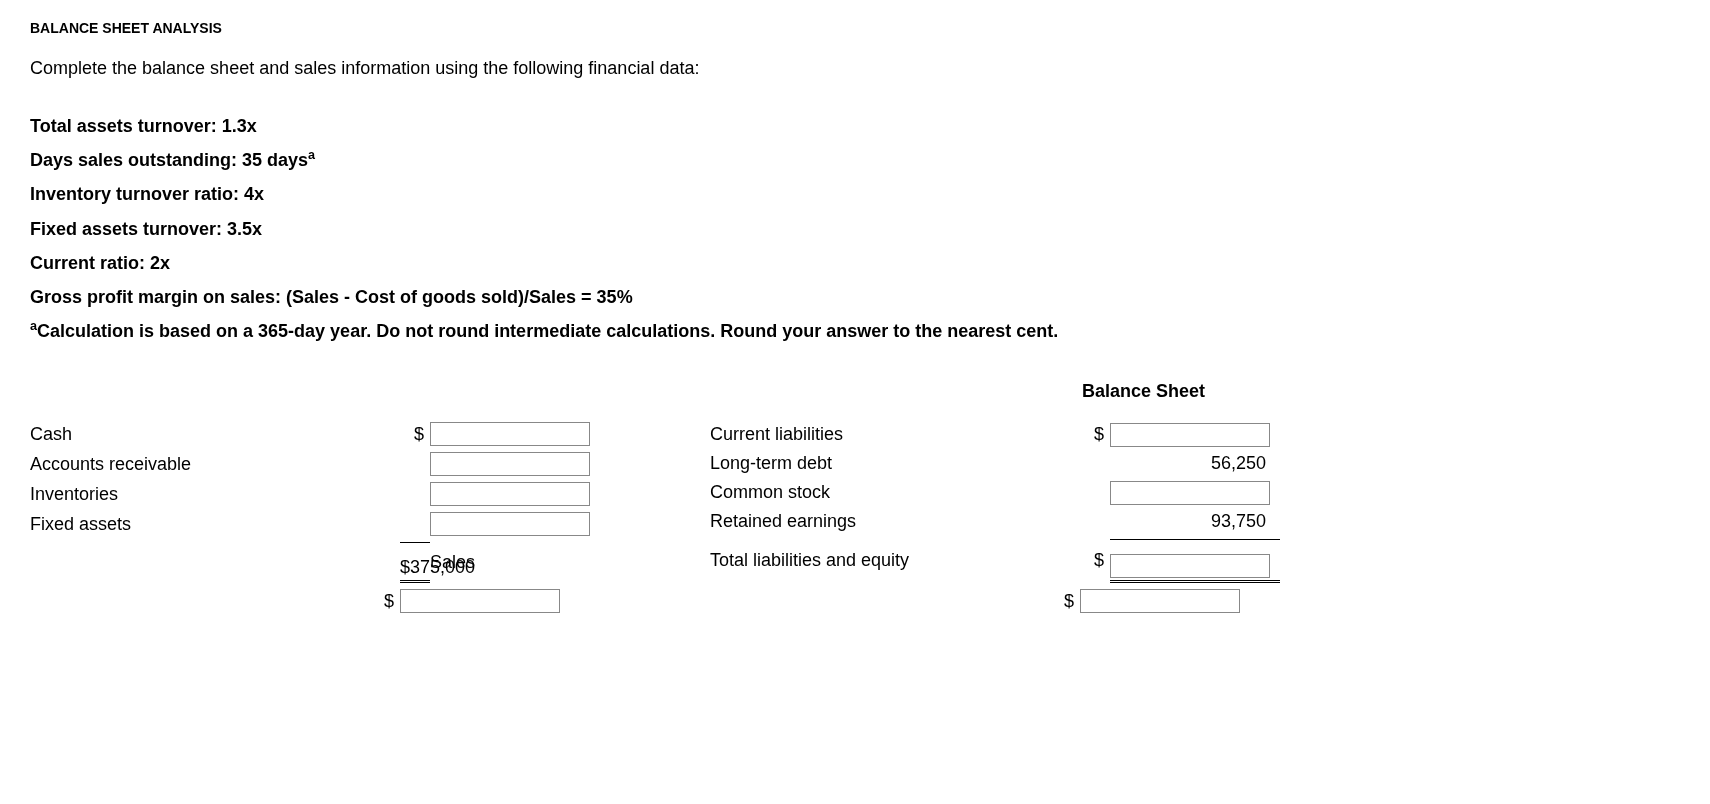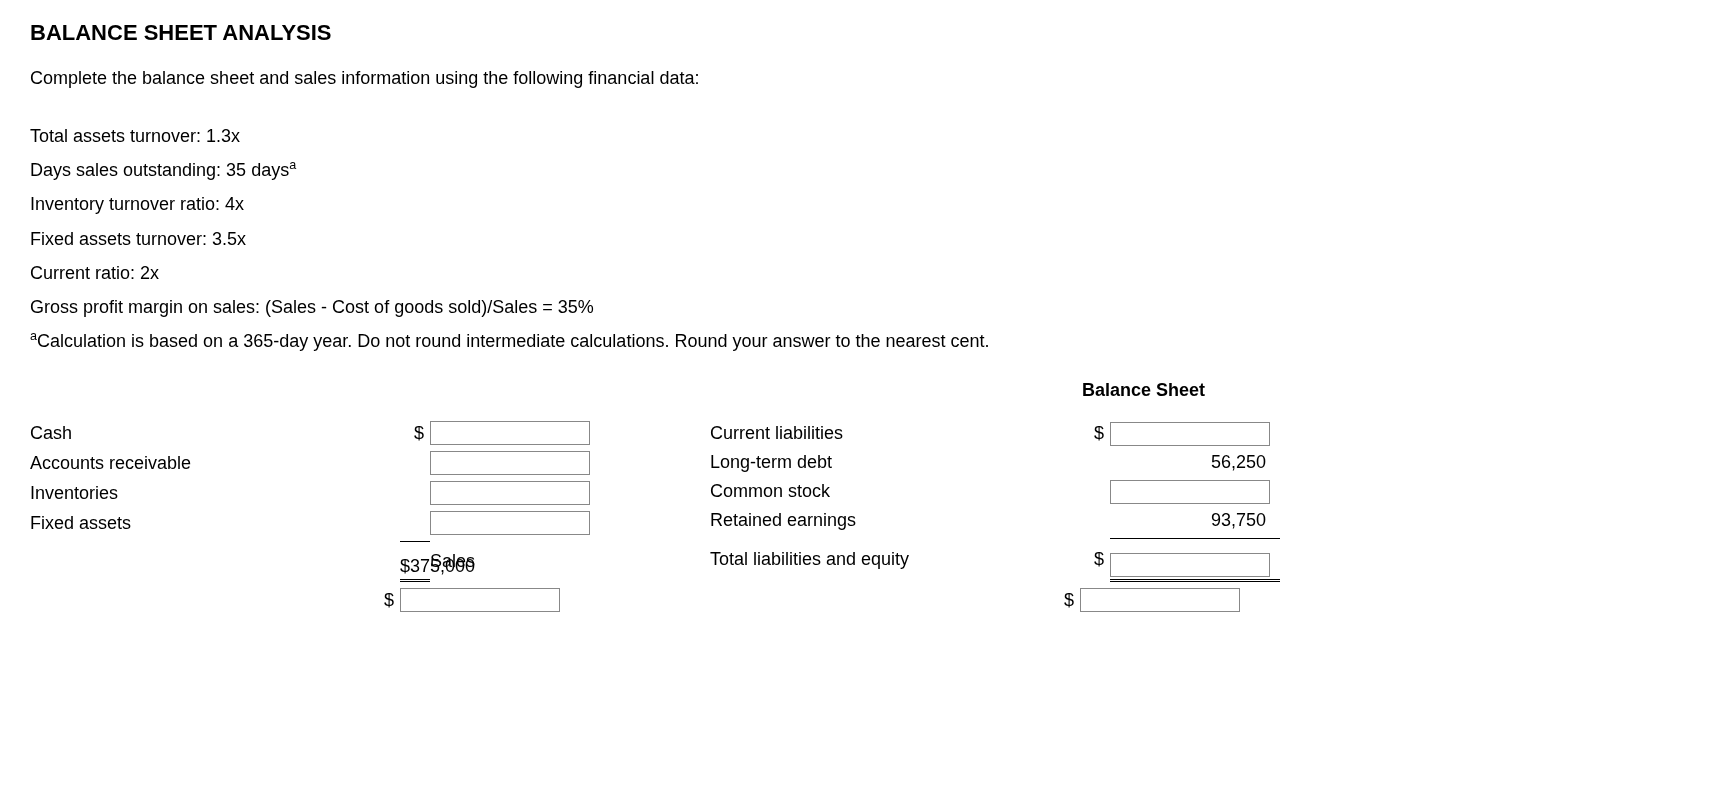--- a/index.html
+++ b/index.html
@@ -5,29 +5,30 @@
   body {
     font-family: Verdana, Arial, sans-serif;
     font-size: 18px;
     color: #000;
     margin: 0;
     padding: 20px 30px;
     background: #fff;
   }
   .title {
     font-weight: bold;
-    font-size: 22px;
+    font-size: 14px;
     margin-bottom: 22px;
   }
   .intro {
     margin-bottom: 30px;
   }
   .data-list {
     line-height: 1.9;
-    margin-bottom: 22px;
+    margin-bottom: 33px;
+    font-weight: bold;
   }
   .data-line sup {
     font-size: 0.7em;
   }
   .footnote sup {
     font-size: 0.7em;
   }
   .bs-title {
     font-weight: bold;
     text-align: right;

